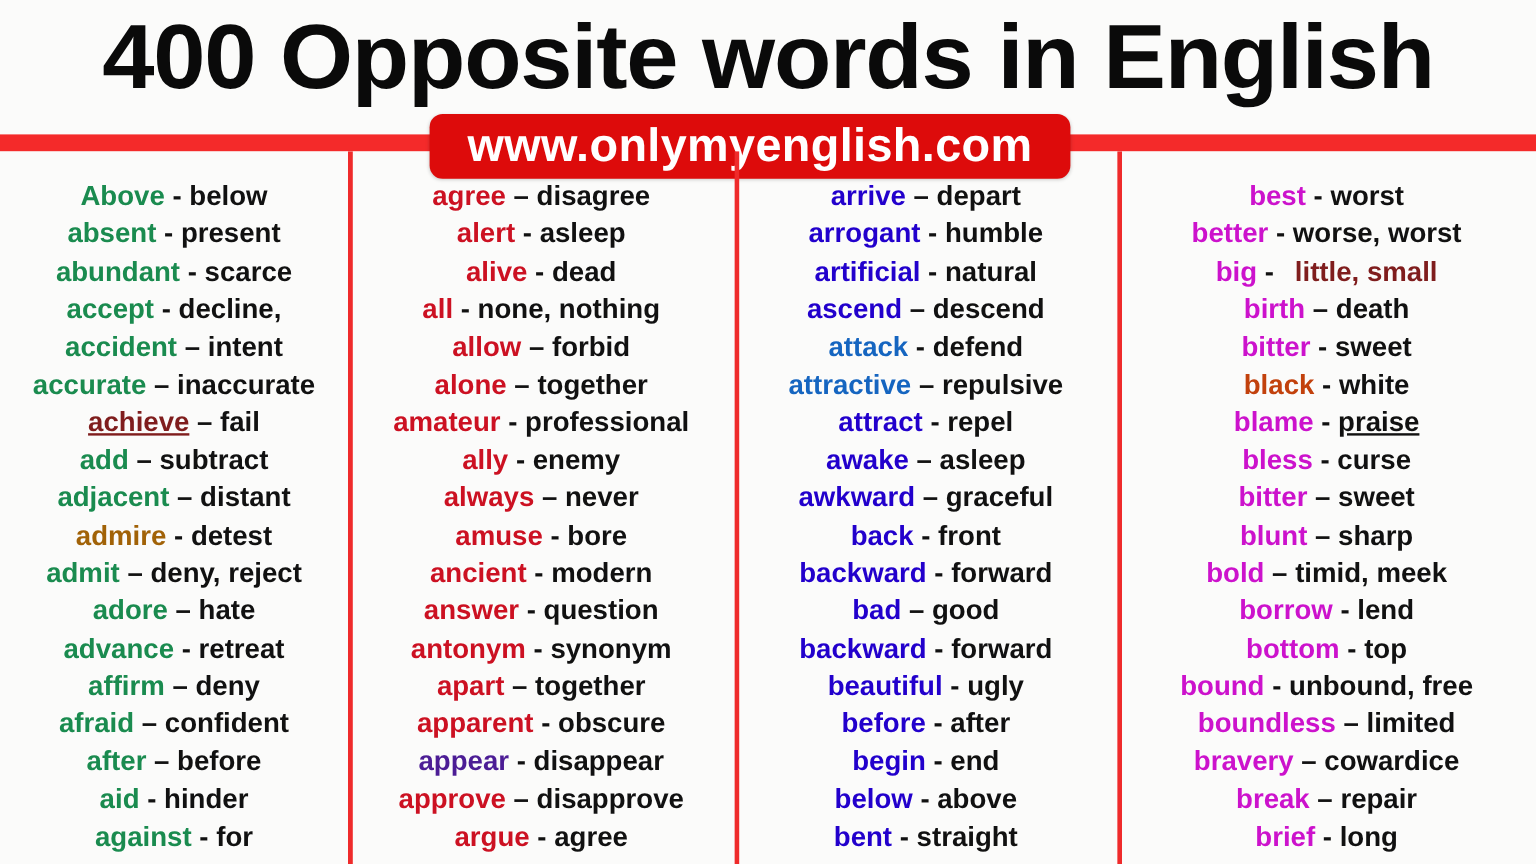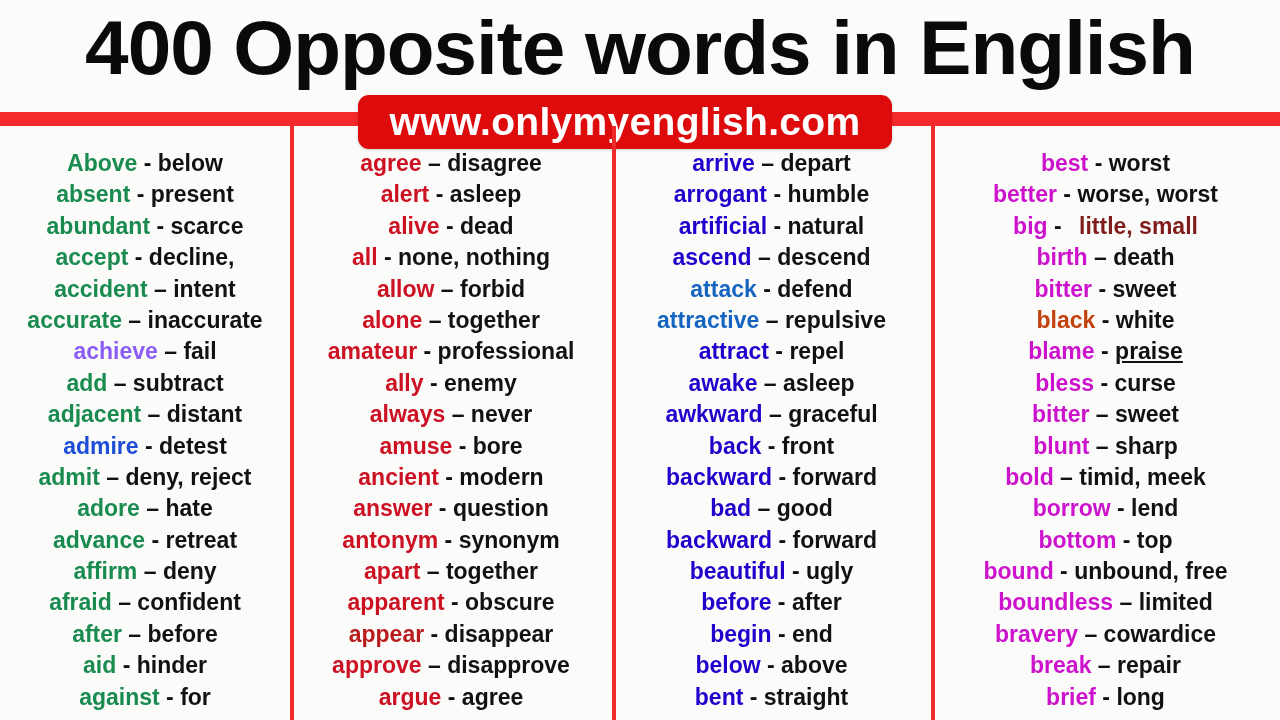--- a/index.html
+++ b/index.html
@@ -129,24 +129,24 @@
 </div>
 
 <div id="columns">
     <div class="wordcol col-0">
       <div class="word-row"><span class="head" style="color: rgb(26, 139, 79);">Above</span><span class="sep"> - </span><span class="anto" style="color: rgb(17, 17, 17);">below</span></div>
       <div class="word-row"><span class="head" style="color: rgb(26, 139, 79);">absent</span><span class="sep"> - </span><span class="anto" style="color: rgb(17, 17, 17);">present</span></div>
       <div class="word-row"><span class="head" style="color: rgb(26, 139, 79);">abundant</span><span class="sep"> - </span><span class="anto" style="color: rgb(17, 17, 17);">scarce</span></div>
       <div class="word-row"><span class="head" style="color: rgb(26, 139, 79);">accept</span><span class="sep"> - </span><span class="anto" style="color: rgb(17, 17, 17);">decline,</span></div>
       <div class="word-row"><span class="head" style="color: rgb(26, 139, 79);">accident</span><span class="sep"> – </span><span class="anto" style="color: rgb(17, 17, 17);">intent</span></div>
       <div class="word-row"><span class="head" style="color: rgb(26, 139, 79);">accurate</span><span class="sep"> – </span><span class="anto" style="color: rgb(17, 17, 17);">inaccurate</span></div>
-      <div class="word-row"><span class="head" style="color: #8b5cf6;">achieve</span><span class="sep"> – </span><span class="anto" style="color: rgb(17, 17, 17);">fail</span></div>
+      <div class="word-row"><span class="head" style="color: #7f1d1d; text-decoration: underline;">achieve</span><span class="sep"> – </span><span class="anto" style="color: rgb(17, 17, 17);">fail</span></div>
       <div class="word-row"><span class="head" style="color: rgb(26, 139, 79);">add</span><span class="sep"> – </span><span class="anto" style="color: rgb(17, 17, 17);">subtract</span></div>
       <div class="word-row"><span class="head" style="color: rgb(26, 139, 79);">adjacent</span><span class="sep"> – </span><span class="anto" style="color: rgb(17, 17, 17);">distant</span></div>
-      <div class="word-row"><span class="head" style="color: #1d4ed8; text-align: right;">admire</span><span class="sep"> - </span><span class="anto" style="color: rgb(17, 17, 17);">detest</span></div>
+      <div class="word-row"><span class="head" style="color: #a16207; text-align: right;">admire</span><span class="sep"> - </span><span class="anto" style="color: rgb(17, 17, 17);">detest</span></div>
       <div class="word-row"><span class="head" style="color: rgb(26, 139, 79);">admit</span><span class="sep"> – </span><span class="anto" style="color: rgb(17, 17, 17);">deny, reject</span></div>
       <div class="word-row"><span class="head" style="color: rgb(26, 139, 79);">adore</span><span class="sep"> – </span><span class="anto" style="color: rgb(17, 17, 17);">hate</span></div>
       <div class="word-row"><span class="head" style="color: rgb(26, 139, 79);">advance</span><span class="sep"> - </span><span class="anto" style="color: rgb(17, 17, 17);">retreat</span></div>
       <div class="word-row"><span class="head" style="color: rgb(26, 139, 79);">affirm</span><span class="sep"> – </span><span class="anto" style="color: rgb(17, 17, 17);">deny</span></div>
       <div class="word-row"><span class="head" style="color: rgb(26, 139, 79);">afraid</span><span class="sep"> – </span><span class="anto" style="color: rgb(17, 17, 17);">confident</span></div>
       <div class="word-row"><span class="head" style="color: rgb(26, 139, 79);">after</span><span class="sep"> – </span><span class="anto" style="color: rgb(17, 17, 17);">before</span></div>
       <div class="word-row"><span class="head" style="color: rgb(26, 139, 79);">aid</span><span class="sep"> - </span><span class="anto" style="color: rgb(17, 17, 17);">hinder</span></div>
       <div class="word-row"><span class="head" style="color: rgb(26, 139, 79);">against</span><span class="sep"> - </span><span class="anto" style="color: rgb(17, 17, 17);">for</span></div>
     </div>
     <div class="wordcol col-1">
@@ -158,21 +158,21 @@
       <div class="word-row"><span class="head" style="color: rgb(204, 17, 34);">alone</span><span class="sep"> – </span><span class="anto" style="color: rgb(17, 17, 17);">together</span></div>
       <div class="word-row"><span class="head" style="color: rgb(204, 17, 34);">amateur</span><span class="sep"> - </span><span class="anto" style="color: rgb(17, 17, 17);">professional</span></div>
       <div class="word-row"><span class="head" style="color: rgb(204, 17, 34);">ally</span><span class="sep"> - </span><span class="anto" style="color: rgb(17, 17, 17);">enemy</span></div>
       <div class="word-row"><span class="head" style="color: rgb(204, 17, 34);">always</span><span class="sep"> – </span><span class="anto" style="color: rgb(17, 17, 17);">never</span></div>
       <div class="word-row"><span class="head" style="color: rgb(204, 17, 34);">amuse</span><span class="sep"> - </span><span class="anto" style="color: rgb(17, 17, 17);">bore</span></div>
       <div class="word-row"><span class="head" style="color: rgb(204, 17, 34);">ancient</span><span class="sep"> - </span><span class="anto" style="color: rgb(17, 17, 17);">modern</span></div>
       <div class="word-row"><span class="head" style="color: rgb(204, 17, 34);">answer</span><span class="sep"> - </span><span class="anto" style="color: rgb(17, 17, 17);">question</span></div>
       <div class="word-row"><span class="head" style="color: rgb(204, 17, 34);">antonym</span><span class="sep"> - </span><span class="anto" style="color: rgb(17, 17, 17);">synonym</span></div>
       <div class="word-row"><span class="head" style="color: rgb(204, 17, 34);">apart</span><span class="sep"> – </span><span class="anto" style="color: rgb(17, 17, 17);">together</span></div>
       <div class="word-row"><span class="head" style="color: rgb(204, 17, 34);">apparent</span><span class="sep"> - </span><span class="anto" style="color: rgb(17, 17, 17);">obscure</span></div>
-      <div class="word-row"><span class="head" style="color: #b91c1c;">appear</span><span class="sep"> - </span><span class="anto" style="color: rgb(17, 17, 17);">disappear</span></div>
+      <div class="word-row"><span class="head" style="color: #4c1d95;">appear</span><span class="sep"> - </span><span class="anto" style="color: rgb(17, 17, 17);">disappear</span></div>
       <div class="word-row"><span class="head" style="color: rgb(204, 17, 34);">approve</span><span class="sep"> – </span><span class="anto" style="color: rgb(17, 17, 17);">disapprove</span></div>
       <div class="word-row"><span class="head" style="color: rgb(204, 17, 34);">argue</span><span class="sep"> - </span><span class="anto" style="color: rgb(17, 17, 17);">agree</span></div>
     </div>
     <div class="wordcol col-2">
       <div class="word-row"><span class="head" style="color: rgb(34, 0, 204);">arrive</span><span class="sep"> – </span><span class="anto" style="color: rgb(17, 17, 17);">depart</span></div>
       <div class="word-row"><span class="head" style="color: rgb(34, 0, 204);">arrogant</span><span class="sep"> - </span><span class="anto" style="color: rgb(17, 17, 17);">humble</span></div>
       <div class="word-row"><span class="head" style="color: rgb(34, 0, 204);">artificial</span><span class="sep"> - </span><span class="anto" style="color: rgb(17, 17, 17);">natural</span></div>
       <div class="word-row"><span class="head" style="color: rgb(34, 0, 204);">ascend</span><span class="sep"> – </span><span class="anto" style="color: rgb(17, 17, 17);">descend</span></div>
       <div class="word-row"><span class="head" style="color: rgb(21, 101, 192);">attack</span><span class="sep"> - </span><span class="anto" style="color: rgb(17, 17, 17);">defend</span></div>
       <div class="word-row"><span class="head" style="color: rgb(21, 101, 192);">attractive</span><span class="sep"> – </span><span class="anto" style="color: rgb(17, 17, 17);">repulsive</span></div>

